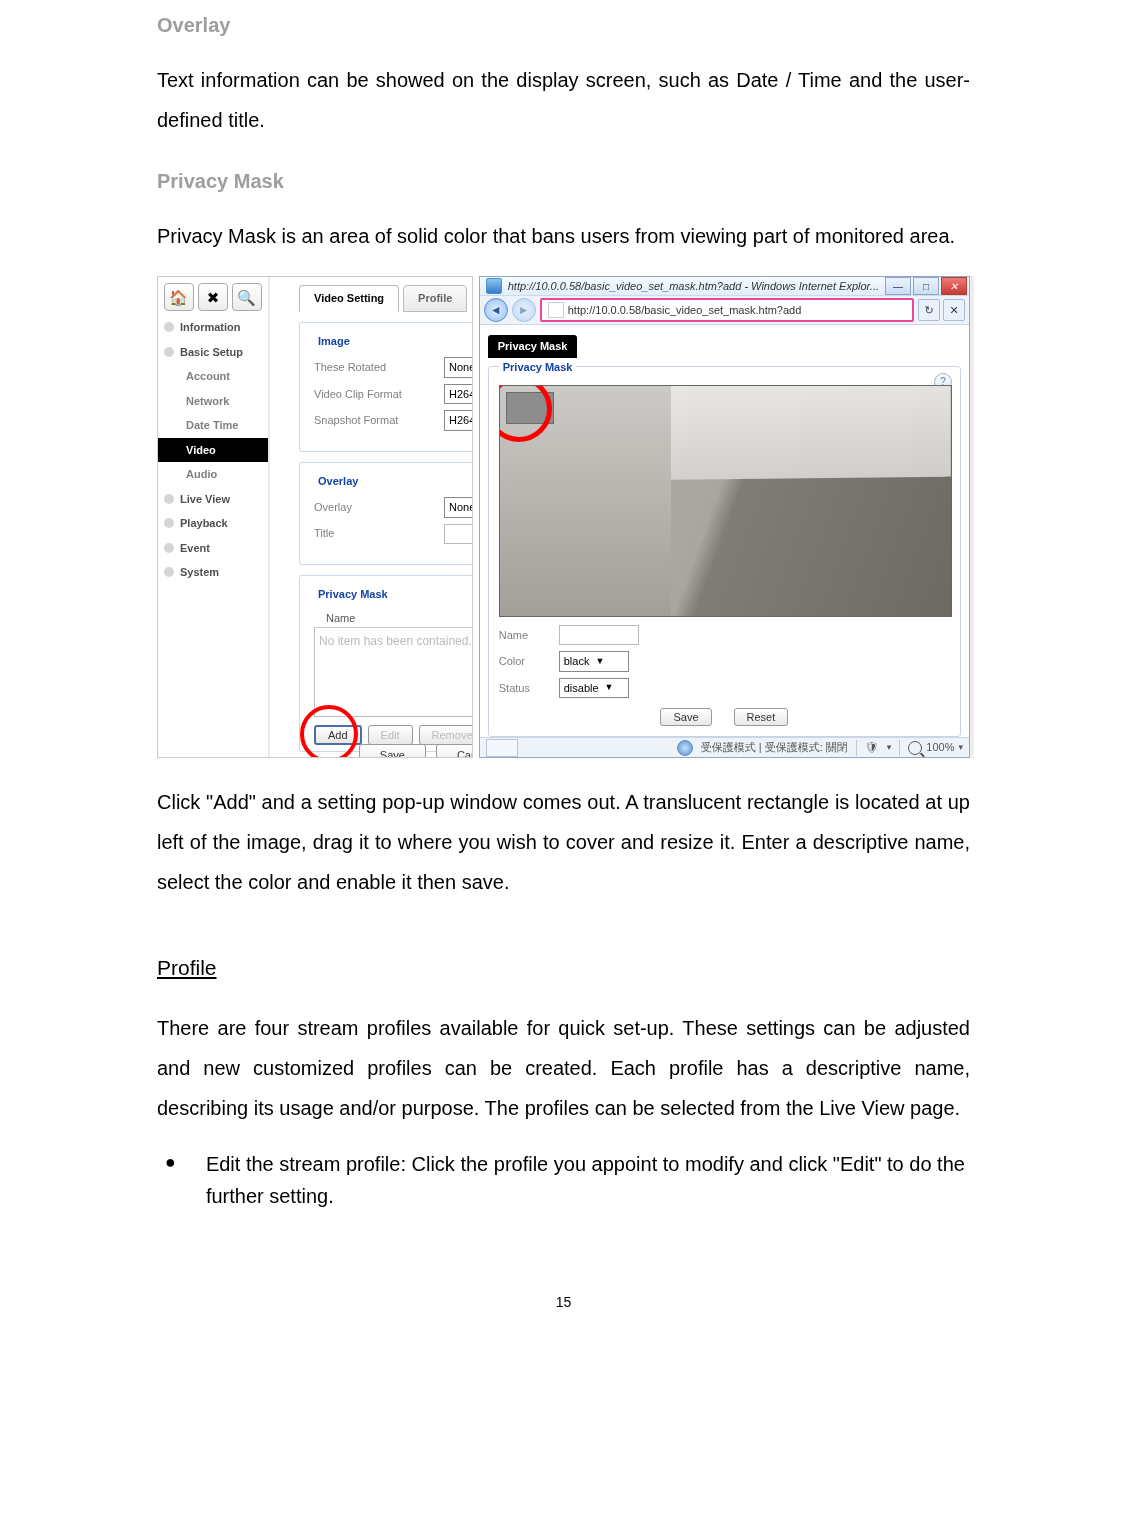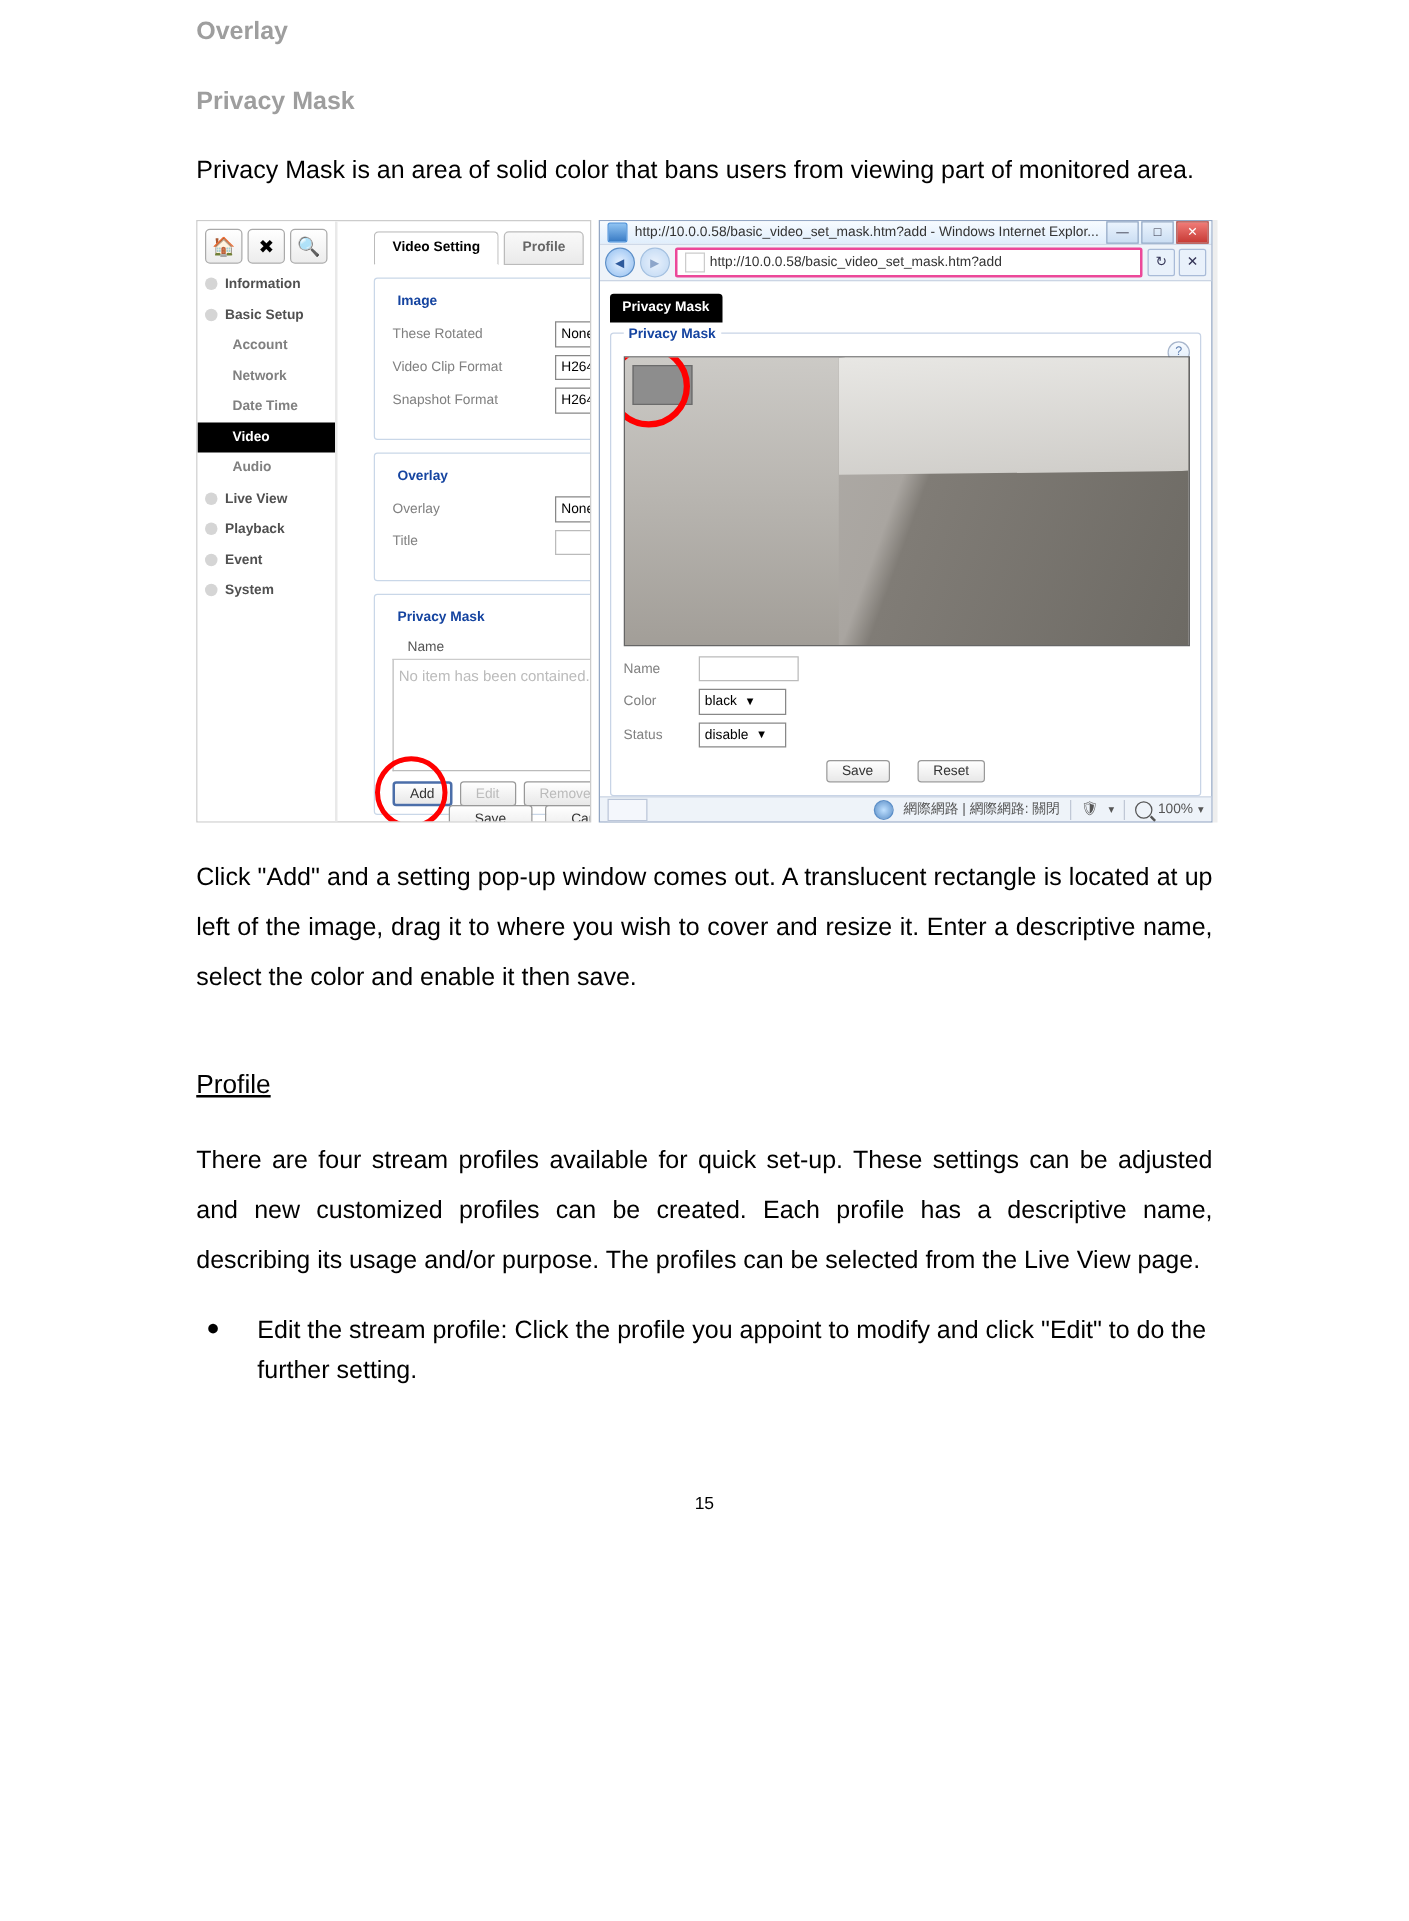--- a/index.html
+++ b/index.html
@@ -161,20 +161,21 @@
     font-family: Tahoma, Arial, sans-serif;
   }
   .ie-titlebar {
     height:22px;
     background: linear-gradient(#f7fbff, #e0eefc);
     display:flex; align-items:center;
     padding:0 2px 0 6px;
     border-bottom:1px solid #cfd9e8;
     font-size:11px; color:#333;
     gap:6px;
+    font-style:italic;
   }
   .ie-titlebar .favicon {width:14px;height:14px;border:1px solid #4a90d9;border-radius:2px;display:inline-block;background:linear-gradient(#8fc3f2,#3a7cc5);}
   .ie-titlebar .wb {margin-left:auto;display:flex;gap:2px;}
   .ie-titlebar .wb span{width:24px;height:16px;border:1px solid #8fa5c4;background:linear-gradient(#eaf3fd,#cbdef3);display:inline-flex;align-items:center;justify-content:center;font-size:10px;color:#334;}
   .ie-titlebar .wb .close-ie{background:linear-gradient(#f07b77,#c73a35);border-color:#b03e36;color:#fff;}
   .ie-addrbar {
     height:26px; display:flex; align-items:center; gap:4px;
     padding:2px 4px; border-bottom:1px solid #cbd5e4;
     background:#eef3f9;
   }
@@ -263,20 +264,21 @@
   .bullet-list .litext {font-size:20px; line-height:1.6;}
 
   .page-number {text-align:center; font-size:14px; margin-top:80px;}
 </style>
 </head>
 <body>
 
 <div class="page">
 
   <div class="heading-overlay">Overlay</div>
+  <p class="body-text">Text information can be showed on the display screen, such as Date / Time and the user-defined title.</p>
 
   <div class="heading-privacy">Privacy Mask</div>
   <p class="body-text">Privacy Mask is an area of solid color that bans users from viewing part of monitored area.</p>
 
   <div class="screenshot-row">
 
     <div class="shot-left">
       <div class="shot-left-body">
         <div class="sidebar">
           <div class="sidebar-icons">
@@ -455,21 +457,21 @@
             <button class="smallbtn">Save</button>
             <button class="smallbtn">Reset</button>
           </div>
         </div>
         <div style="flex:1;"></div>
       </div>
       <div class="ie-status">
         <span style="width:30px;border:1px solid #bac5d8;height:16px;background:#f4f7fc;"></span>
         <span class="spacer"></span>
         <span class="ico globe"></span>
-        <span>網際網路 | 網際網路: 關閉</span>
+        <span>受保護模式 | 受保護模式: 關閉</span>
         <span class="divider"></span>
         <span>🛡</span>
         <span style="font-size:9px;">▾</span>
         <span class="divider"></span>
         <div class="zoom">
           <span class="mag"></span>
           <span>100%</span>
           <span style="font-size:9px;">▾</span>
         </div>
       </div>

